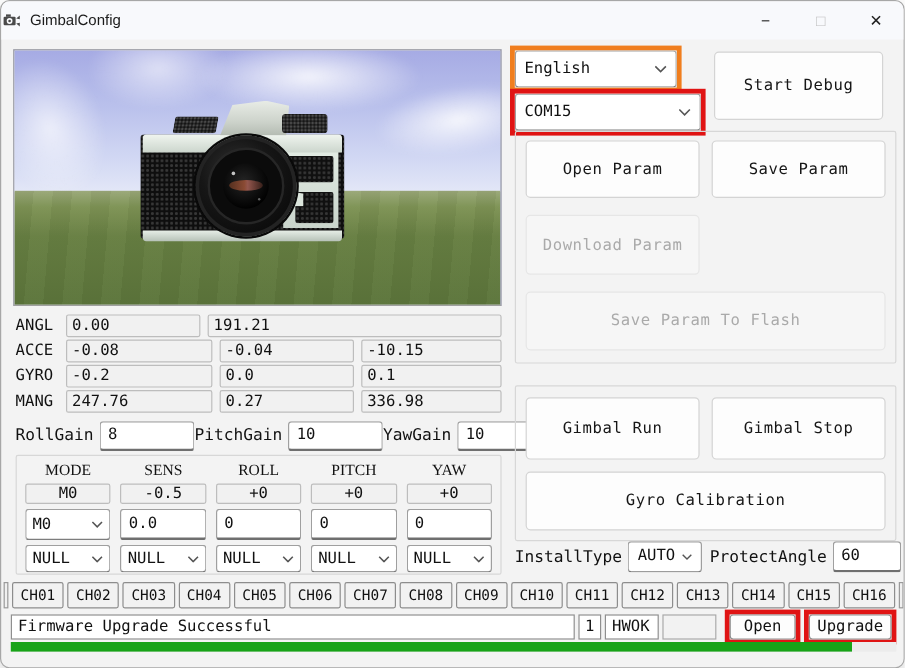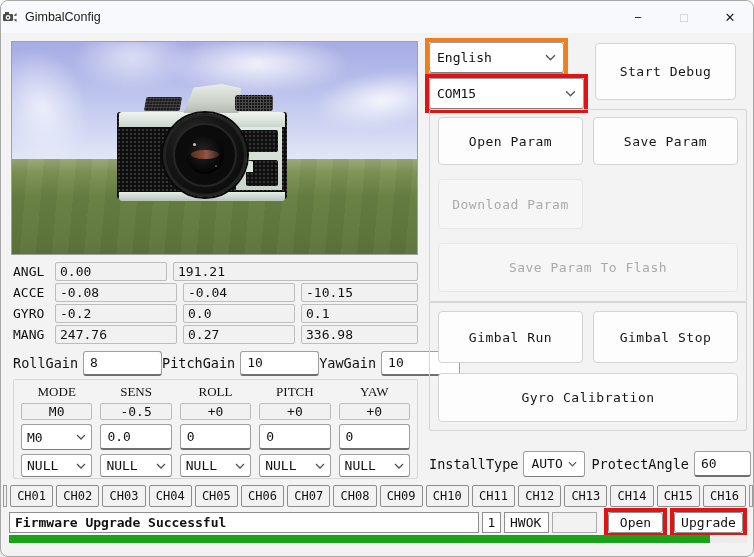--- a/index.html
+++ b/index.html
@@ -112,36 +112,36 @@
   .m-cell{width:100%;height:100%;}
   .sel.small{height:100%;font-size:13px;padding:0 5px;}
   
   .hl-lang{left:424px;top:37px;width:143px;height:39px;}
   .hl-port{left:424px;top:73px;width:163px;height:39px;}
   .hl .sel{width:100%;height:100%;border-radius:3px;}
   .start-debug{position:absolute;left:594px;top:42px;width:141px;height:57px;}
   .param-group{left:428px;top:108px;width:318px;height:194px;padding:7px 8px;
     display:grid;grid-template-columns:1fr 1fr;column-gap:10px;row-gap:14px;grid-template-rows:48px 50px 49px;}
   .span2{grid-column:1 / span 2;}
-  .gimbal-group{left:428px;top:300px;width:318px;height:130px;padding:9px 8px;
+  .gimbal-group{left:428px;top:320px;width:318px;height:130px;padding:9px 8px;
     display:grid;grid-template-columns:1fr 1fr;column-gap:10px;row-gap:10px;grid-template-rows:52px 49px;}
   .install-row{position:absolute;left:428px;top:449px;width:318px;height:27px;display:flex;align-items:center;}
   .install-label{font-size:13.5px;color:#111;}
   .install-sel{width:62px;height:26px;margin:0 6px 0 5px;flex:none;}
   .angle-input{width:57px;height:26px;flex:none;margin-left:5px;}
   
   .tabstrip{position:absolute;left:2px;top:483px;width:750px;height:24px;display:flex;align-items:center;gap:3px;}
   .tab-edge{width:4px;height:22px;border:1px solid #9a9a9a;background:#f0f0f0;flex:none;}
   .chtab{flex:1;height:22px;background:#f2f2f2;border:1px solid #8d8d8d;border-radius:2px;
     display:flex;align-items:center;justify-content:center;font-size:12px;color:#111;cursor:pointer;}
   
   .statusbar{position:absolute;left:8px;top:510px;width:738px;height:22px;display:flex;align-items:center;gap:3px;}
   .s-fld{background:#fff;border:1px solid #8f8f8f;height:21px;font-size:13px;color:#111;
     display:flex;align-items:center;padding:0 5px;white-space:nowrap;overflow:hidden;}
-  .s-msg{flex:1;font-weight:bold;}
+  .s-msg{flex:1;}
   .s-count{width:19px;justify-content:center;flex:none;}
   .s-hwok{width:45px;flex:none;}
   .s-empty{width:45px;flex:none;background:#f2f2f2;border-color:#aaa;}
   .hl-inline{border:4px solid var(--highlight-red);padding:0;flex:none;display:flex;}
   .s-btn{height:21px;background:#fdfdfd;border:1px solid #8f8f8f;border-radius:3px;
     font-size:13px;color:#111;display:flex;align-items:center;justify-content:center;cursor:pointer;font-family:inherit;}
   .open-btn{width:55px;}
   .upgrade-btn{width:69px;}
   .hl-open{margin-left:4px;}
   

